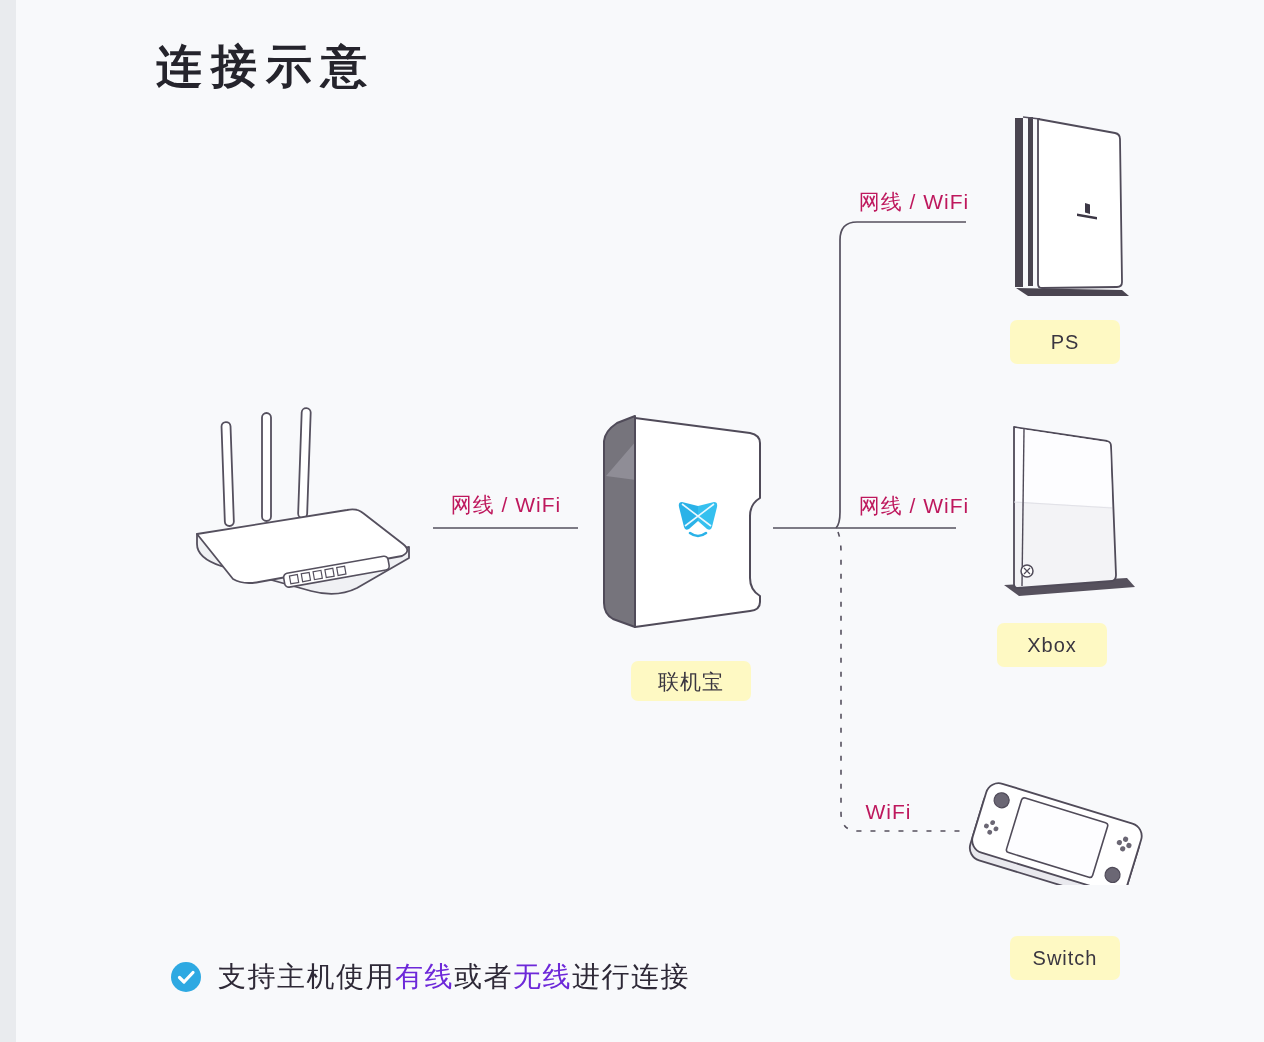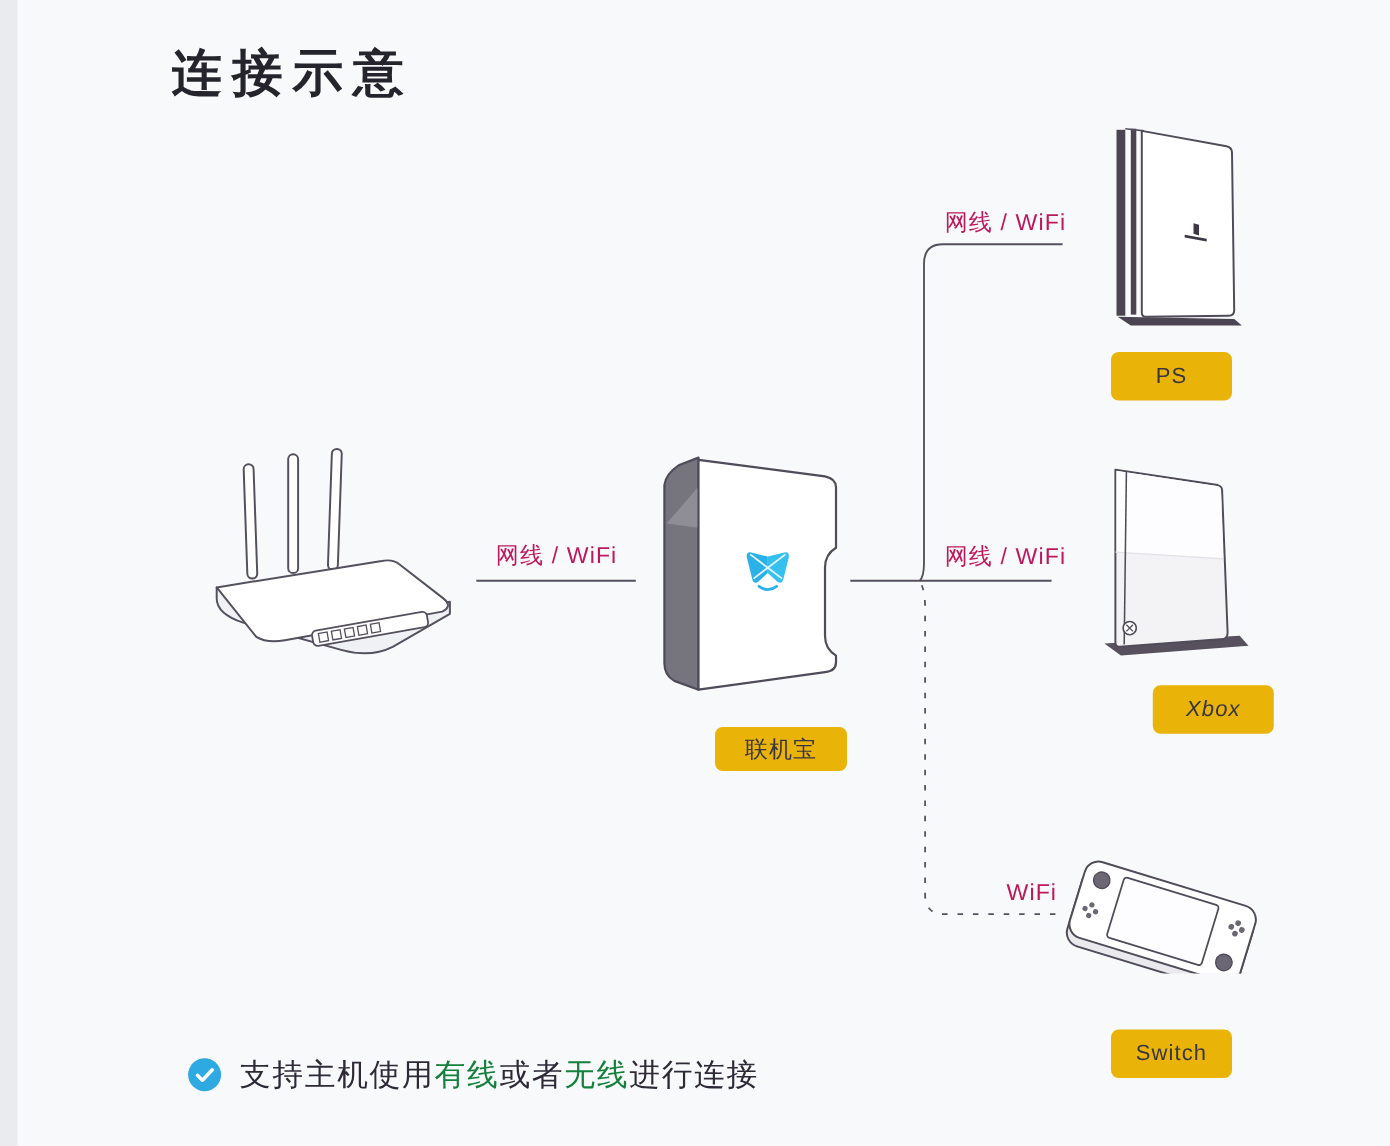--- a/index.html
+++ b/index.html
@@ -13,51 +13,51 @@
   .title{
     position:absolute;left:140px;top:36px;margin:0;
     font-size:46px;font-weight:700;letter-spacing:9px;color:#25242c;
   }
   .wires{position:absolute;left:0;top:0;pointer-events:none;}
   .wire-label{
     position:absolute;text-align:center;
     font-size:21px;color:#be185d;letter-spacing:1px;
   }
   .node-label{
-    position:absolute;background:#eab308;border-radius:7px;
+    position:absolute;background:#fef9c3;border-radius:7px;
     display:flex;flex-direction:column;align-items:center;justify-content:center;
     font-size:20px;color:#3a3640;letter-spacing:1px;line-height:31px;
   }
   .device{position:absolute;}
   .footnote{
     position:absolute;left:154px;top:958px;
     display:flex;align-items:center;gap:16px;
   }
   .check-badge{width:32px;height:32px;flex:0 0 auto;}
   .footnote-text{font-size:28px;color:#2e2937;letter-spacing:1.5px;}
-  .footnote-text .blue{color:#15803d;font-family:Liberation Serif, serif;}
+  .footnote-text .blue{color:#6d28d9;font-family:Liberation Serif, serif;}
 </style>
 </head>
 <body>
 
 <div class="canvas">
 
   <h1 class="title">连接示意</h1>
 
   <svg class="wires" width="1264" height="1042" viewBox="0 0 1264 1042">
     <path d="M417,528 L562,528" fill="none" stroke="#55505e" stroke-width="1.7"></path>
     <path d="M757,528 L940,528" fill="none" stroke="#55505e" stroke-width="1.7"></path>
     <path d="M820,528 Q824,524 824,512 L824,240 Q824,222 841,222 L950,222" fill="none" stroke="#55505e" stroke-width="1.7"></path>
     <path d="M822,532 Q825,540 825,552 L825,813 Q825,831 842,831 L948,831" fill="none" stroke="#55505e" stroke-width="1.6" stroke-dasharray="5 9"></path>
   </svg>
 
   <div class="wire-label" style="left:415px;top:491px;width:150px;">网线 / WiFi</div>
   <div class="wire-label" style="left:823px;top:188px;width:150px;">网线 / WiFi</div>
   <div class="wire-label" style="left:823px;top:492px;width:150px;">网线 / WiFi</div>
-  <div class="wire-label" style="left:800px;top:800px;width:145px;text-align:right;">WiFi</div>
+  <div class="wire-label" style="left:800px;top:800px;width:145px;">WiFi</div>
 
   <svg class="device" style="left:165px;top:398px;" width="235" height="205" viewBox="0 0 235 205">
     <g stroke="#55505e" stroke-width="1.8" fill="#ffffff">
       <rect x="44" y="24" width="9" height="104" rx="4.5" transform="rotate(-2 48 128)"></rect>
       <rect x="81" y="15" width="9" height="108" rx="4.5"></rect>
       <rect x="117" y="10" width="9" height="110" rx="4.5" transform="rotate(2 121 120)"></rect>
     </g>
     <path d="M16,136 L16,146 Q16,160 40,168 L130,193 Q156,200 176,190 L228,160 L228,149 L74,183 Z" fill="#f0f1f4" stroke="#55505e" stroke-width="1.8" stroke-linejoin="round"></path>
     <path d="M16,136 L166,112 Q176,110 182,115 L222,146 Q231,153 221,158 L78,184 Q62,187 52,181 Z" fill="#ffffff" stroke="#55505e" stroke-width="1.8" stroke-linejoin="round"></path>
     <g transform="translate(102,176) rotate(-10)">
@@ -123,27 +123,27 @@
       <circle cx="145" cy="55" r="7.5" fill="#6b6774" stroke="#504b59" stroke-width="1.2"></circle>
       <g fill="#6b6774">
         <circle cx="147" cy="17" r="2.6"></circle>
           <circle cx="147" cy="27" r="2.6"></circle>
         <circle cx="142" cy="22" r="2.6"></circle>
           <circle cx="152" cy="22" r="2.6"></circle>
       </g>
     </g>
   </svg>
 
-  <div class="node-label" style="left:634px;top:661px;width:120px;height:40px;font-size:21px;">
+  <div class="node-label" style="left:615px;top:661px;width:120px;height:40px;font-size:21px;">
     <div>联机宝</div>
   </div>
   <div class="node-label" style="left:994px;top:320px;width:110px;height:44px;">
     <div>PS</div>
   </div>
-  <div class="node-label" style="left:1032px;top:623px;width:110px;height:44px;font-style:italic;">
+  <div class="node-label" style="left:981px;top:623px;width:110px;height:44px;">
     <div>Xbox</div>
   </div>
   <div class="node-label" style="left:994px;top:936px;width:110px;height:44px;">
     <div>Switch</div>
   </div>
 
   <div class="footnote">
     <svg class="check-badge" viewBox="0 0 32 32">
       <circle cx="16" cy="16" r="15" fill="#2ea9e2"></circle>
       <path d="M9.5,16.5 L14,21 L23,11.5" fill="none" stroke="#ffffff" stroke-width="3.2" stroke-linecap="round" stroke-linejoin="round"></path>

